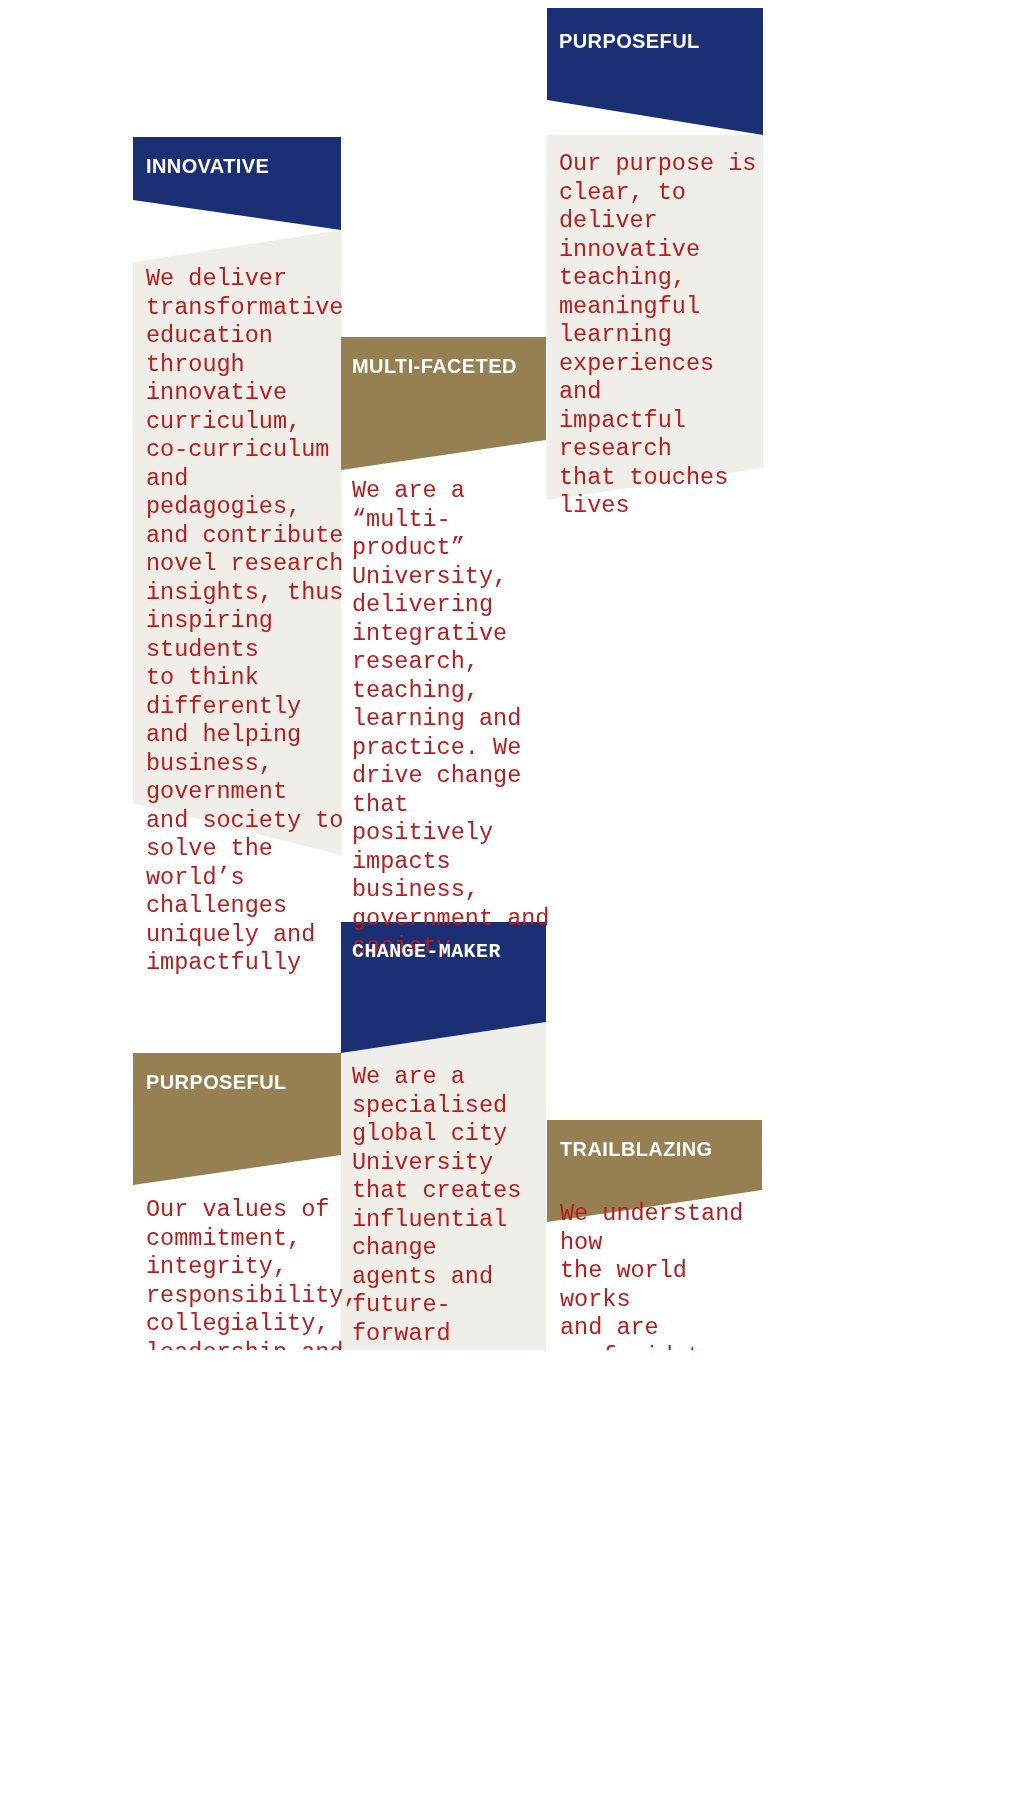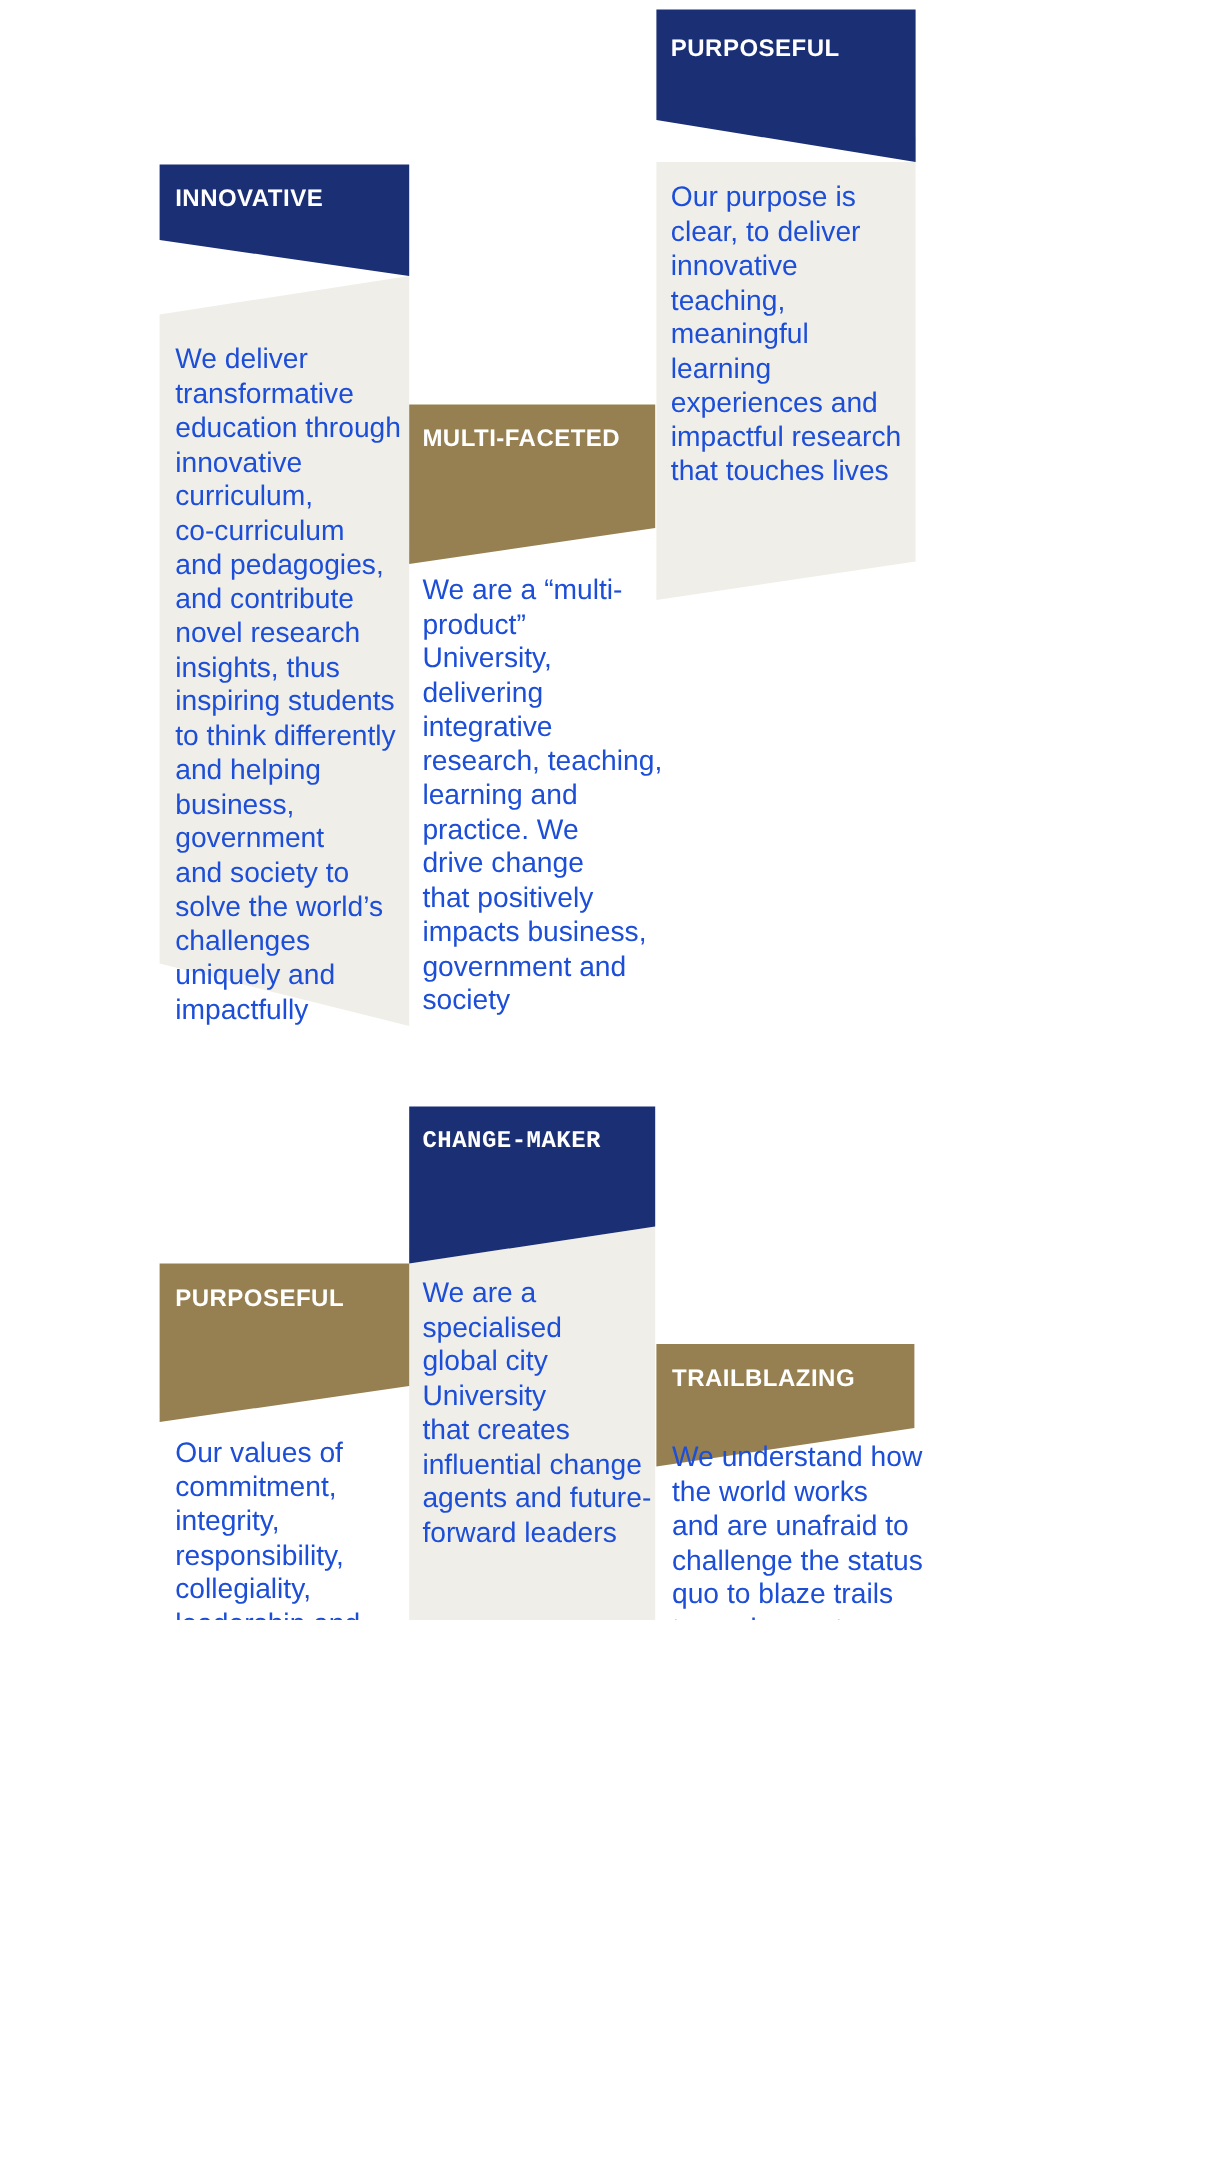--- a/index.html
+++ b/index.html
@@ -32,22 +32,22 @@
     position: absolute;
     color: #ffffff;
     font-family: "Liberation Sans", sans-serif;
     font-weight: bold;
     font-size: 20px;
     letter-spacing: 0.4px;
     white-space: nowrap;
   }
   .body-text {
     position: absolute;
-    color: #1d4ed8;
-    font-family: Liberation Sans, sans-serif;
+    color: #b91c1c;
+    font-family: Liberation Mono, monospace;
     font-weight: normal;
     font-size: 23.5px;
     line-height: 28.5px;
     white-space: pre-line;
   }
 </style>
 </head>
 <body>
 
 <div id="stage">
@@ -76,21 +76,21 @@
 clear, to deliver
 innovative teaching,
 meaningful learning
 experiences and
 impactful research
 that touches lives</div>
   </div>
 
   <div class="card">
     <div class="banner-label" style="left:146px; top:155px;">INNOVATIVE</div>
-    <div class="body-text" style="left:146px; top:285px; width:210px;">We deliver
+    <div class="body-text" style="left:146px; top:265px; width:210px;">We deliver
 transformative
 education through
 innovative
 curriculum,
 co-curriculum
 and pedagogies,
 and contribute
 novel research
 insights, thus
 inspiring students

